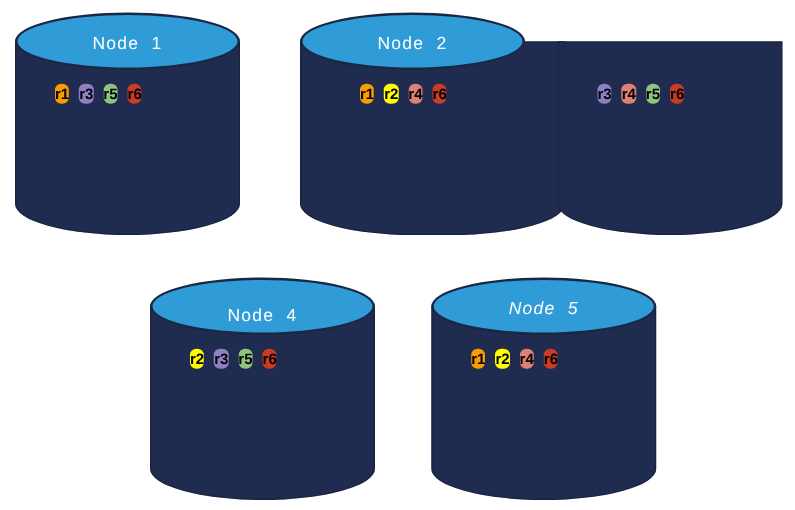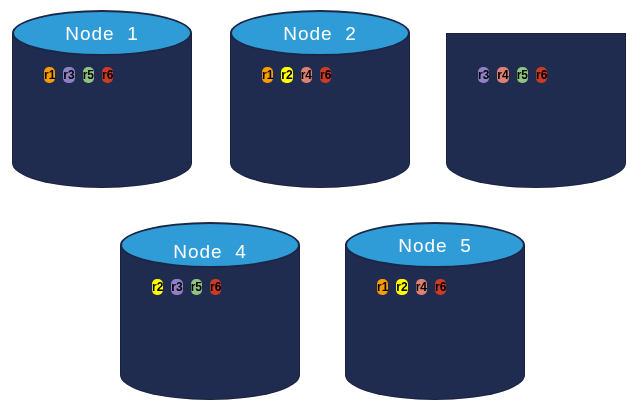--- a/index.html
+++ b/index.html
@@ -24,21 +24,21 @@
     width: 180px; height: 46px;
     box-sizing: border-box;
     border: 2px solid #1A2745;
     border-radius: 50%;
     display: flex;
     align-items: center;
     justify-content: center;
   }
   .cyl-label {
     color: #ffffff;
-    font-size: 19px;
+    font-size: 14px;
     letter-spacing: 1px;
     white-space: pre;
     padding-top: 1px;
   }
   .bars {
     position: absolute;
     left: 50%;
     transform: translateX(-50%);
     top: 57px;
     width: 116px;
@@ -69,21 +69,21 @@
         <span class="cyl-label" style="color: rgb(255, 255, 255);">Node  1</span>
       </div>
       <div class="bars">
         <div class="bar" style="background: rgb(251, 157, 0); color: rgb(0, 0, 0);">r1</div>
         <div class="bar" style="background: rgb(143, 128, 198); color: rgb(0, 0, 0);">r3</div>
         <div class="bar" style="background: rgb(142, 196, 128); color: rgb(0, 0, 0);">r5</div>
         <div class="bar" style="background: rgb(203, 59, 38); color: rgb(0, 0, 0);">r6</div>
       </div>
     </div>
 
-    <div class="cylinder" style="left: 230px; top: 10px;">
+    <div class="cylinder" style="left: 240px; top: 10px; padding-left: 32px;">
       <div class="cyl-body" style="background: rgb(31, 43, 79);"></div>
       <div class="cyl-top" style="background: rgb(47, 156, 216); border-color: rgb(26, 39, 69);">
         <span class="cyl-label" style="color: rgb(255, 255, 255);">Node  2</span>
       </div>
       <div class="bars">
         <div class="bar" style="background: rgb(251, 157, 0); color: rgb(0, 0, 0);">r1</div>
         <div class="bar" style="background: rgb(255, 255, 0); color: rgb(0, 0, 0);">r2</div>
         <div class="bar" style="background: rgb(220, 129, 115); color: rgb(0, 0, 0);">r4</div>
         <div class="bar" style="background: rgb(203, 59, 38); color: rgb(0, 0, 0);">r6</div>
       </div>
@@ -107,21 +107,21 @@
       <div class="bars">
         <div class="bar" style="background: rgb(255, 255, 0); color: rgb(0, 0, 0);">r2</div>
         <div class="bar" style="background: rgb(143, 128, 198); color: rgb(0, 0, 0);">r3</div>
         <div class="bar" style="background: rgb(142, 196, 128); color: rgb(0, 0, 0);">r5</div>
         <div class="bar" style="background: rgb(203, 59, 38); color: rgb(0, 0, 0);">r6</div>
       </div>
     </div>
 
     <div class="cylinder" style="left: 345px; top: 222px;">
       <div class="cyl-body" style="background: rgb(31, 43, 79);"></div>
-      <div class="cyl-top" style="background: rgb(47, 156, 216); border-color: rgb(26, 39, 69);">
+      <div class="cyl-top" style="background: rgb(47, 156, 216); border-color: rgb(26, 39, 69); font-style: italic;">
         <span class="cyl-label" style="color: rgb(255, 255, 255);">Node  5</span>
       </div>
       <div class="bars">
         <div class="bar" style="background: rgb(251, 157, 0); color: rgb(0, 0, 0);">r1</div>
         <div class="bar" style="background: rgb(255, 255, 0); color: rgb(0, 0, 0);">r2</div>
         <div class="bar" style="background: rgb(220, 129, 115); color: rgb(0, 0, 0);">r4</div>
         <div class="bar" style="background: rgb(203, 59, 38); color: rgb(0, 0, 0);">r6</div>
       </div>
     </div>
   </div>

